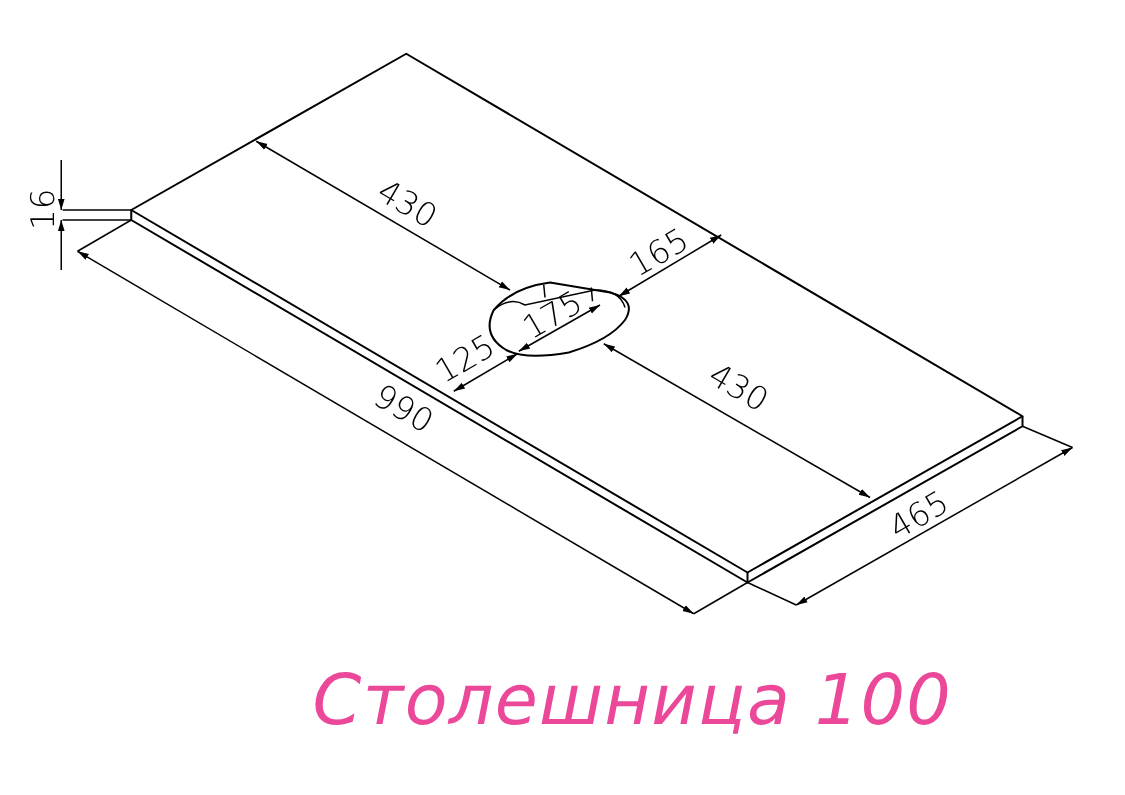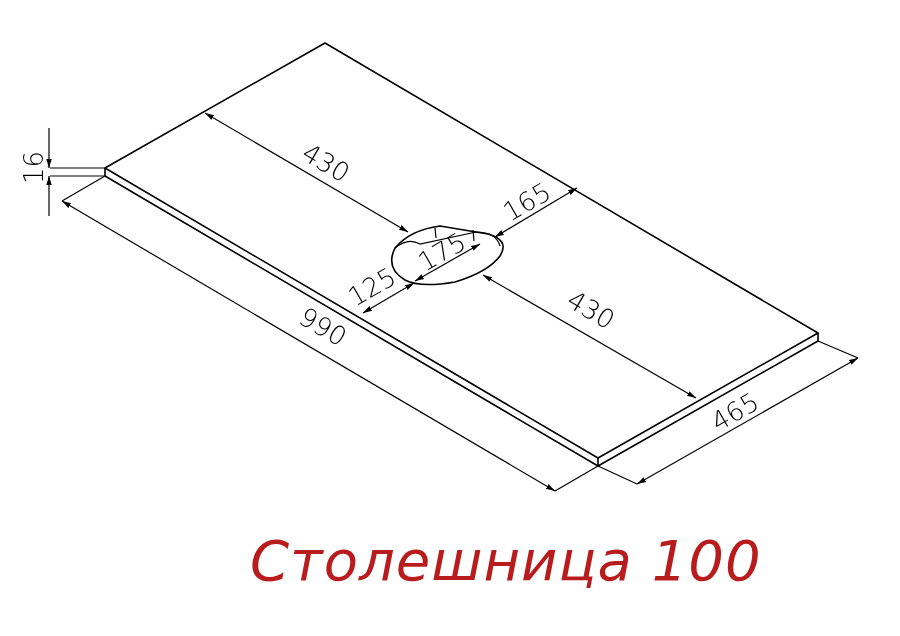--- a/index.html
+++ b/index.html
@@ -5,21 +5,21 @@
     html, body { margin: 0; padding: 0; background: #ffffff; }
     body { width: 900px; height: 636px; position: relative; overflow: hidden; }
     #drawing { position: absolute; left: 0; top: 0; }
     .ln { stroke: #000; stroke-width: 1.6; fill: none; stroke-linejoin: round; }
     .thin { stroke: #000; stroke-width: 1.2; fill: none; }
     .arrow { fill: #000; }
     .dim-text { font-family: "DejaVu Sans", sans-serif; font-weight: 200; font-size: 26px; fill: #000; }
     .title {
       position: absolute; left: 250px; top: 528px;
       font-family: "DejaVu Sans", sans-serif; font-weight: 200;
-      font-style: italic; font-size: 56px; letter-spacing: 1px; color: #b91c1c;
+      font-style: italic; font-size: 56px; letter-spacing: 1px; color: #ec4899;
     }
   </style>
 </head>
 <body>
 
 <svg id="drawing" width="900" height="636" viewBox="0 0 900 636" xmlns="http://www.w3.org/2000/svg">
   <defs>
     <marker id="ah" viewBox="0 0 10 10" refX="10" refY="5" markerWidth="9" markerHeight="9" orient="auto-start-reverse" markerUnits="userSpaceOnUse">
       <path d="M0,2 L10,5 L0,8 Z" class="arrow"></path>
     </marker>

